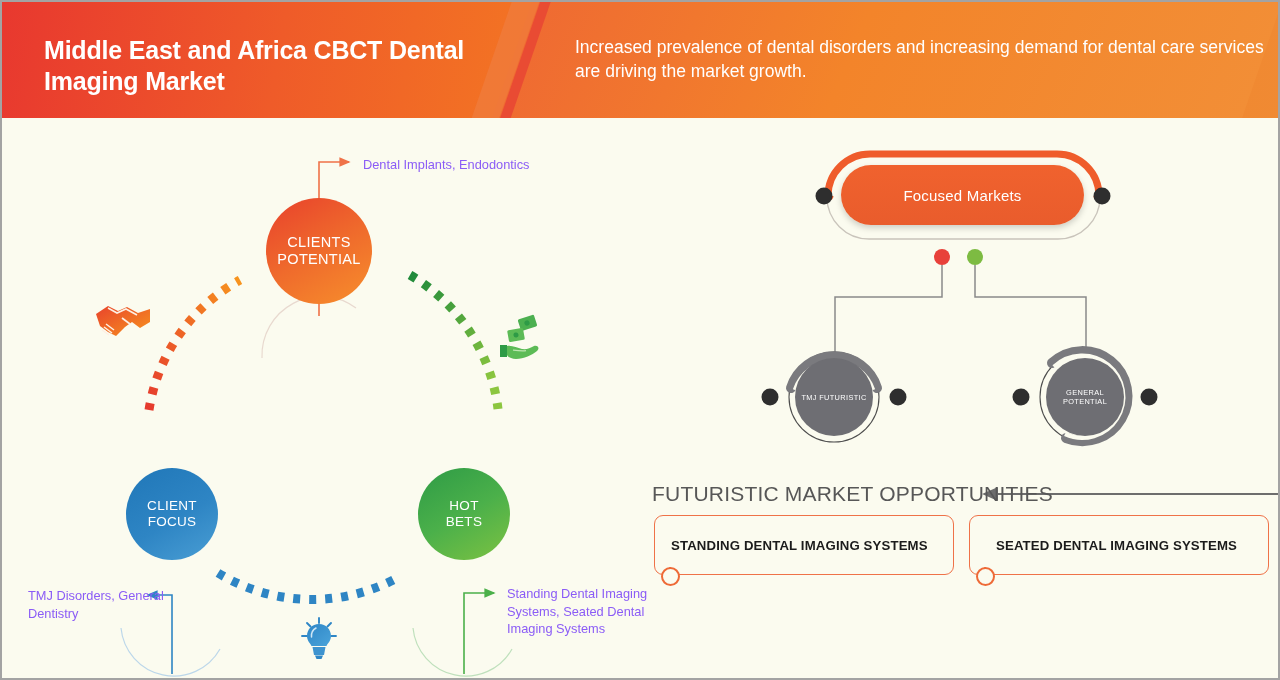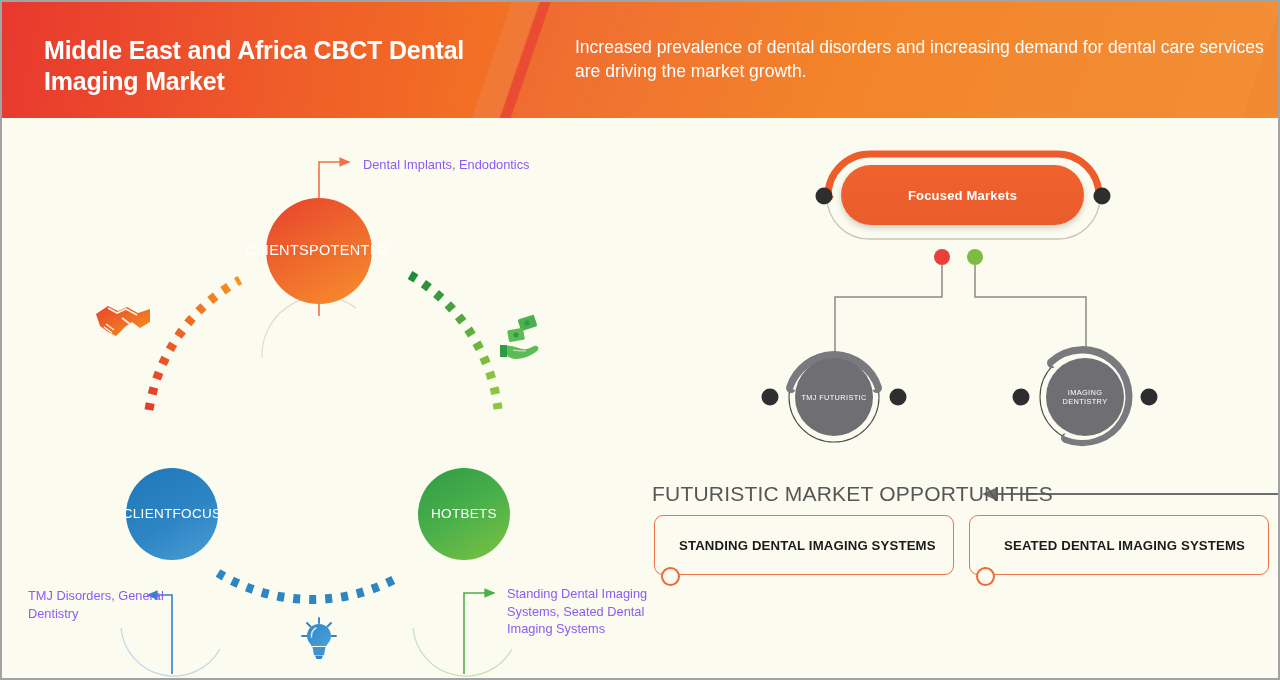--- a/index.html
+++ b/index.html
@@ -66,21 +66,21 @@
   .svg-layer {
     position: absolute; left: 0; top: 116px;
     width: 1280px; height: 564px;
     pointer-events: none;
   }
 
   
   .bubble {
     position: absolute;
     border-radius: 50%;
-    display: flex; flex-direction: row;
+    display: flex; flex-direction: column;
     align-items: center; justify-content: center;
     color: #fff;
     text-align: center;
     line-height: 1.18;
     letter-spacing: .3px;
     z-index: 6;
   }
   #bubble-clients {
     left: 264px; top: 196px; width: 106px; height: 106px;
     background: linear-gradient(150deg, #e8412c 0%, #ef6a2c 50%, #f78f2c 100%);
@@ -109,21 +109,21 @@
   #label-tmj { left: 26px; top: 585px; width: 150px; }
   #label-standing { left: 505px; top: 583px; width: 165px; }
 
   
   #focused-pill {
     position: absolute;
     left: 839px; top: 163px; width: 243px; height: 60px;
     background: linear-gradient(180deg, #f0622e 0%, #e95c2c 100%);
     border-radius: 30px;
     display: flex; align-items: center; justify-content: center;
-    color: #ffffff; font-size: 13px; font-weight: bold;
+    color: #ffffff; font-size: 15px; font-weight: normal;
     letter-spacing: .2px;
     box-shadow: 0 3px 6px rgba(0,0,0,.18);
     z-index: 7;
   }
 
   .gray-node {
     position: absolute;
     width: 78px; height: 78px;
     border-radius: 50%;
     background: #6e6e73;
@@ -144,21 +144,20 @@
     z-index: 6;
   }
   .opp-box {
     position: absolute;
     height: 60px;
     border: 1.6px solid #ef7248;
     border-radius: 9px;
     background: transparent;
     display: flex; align-items: center;
     z-index: 6;
-    padding-left: 8px;
   }
   .opp-box span {
     color: #1b1b1b; font-size: 13.2px; font-weight: bold;
     letter-spacing: .15px;
   }
   #opp-standing { left: 652px; top: 513px; width: 300px; }
   #opp-standing span { padding-left: 16px; }
   #opp-seated { left: 967px; top: 513px; width: 300px; }
   #opp-seated span { padding-left: 26px; }
   .opp-knob {
@@ -335,21 +334,21 @@
   </div>
 
   <div id="focused-pill">
     <span>Focused Markets</span>
   </div>
 
   <div class="gray-node" id="node-tmj">
     <span>TMJ FUTURISTIC</span>
   </div>
   <div class="gray-node" id="node-general">
-    <span>IMAGING DENTISTRY</span>
+    <span>GENERAL POTENTIAL</span>
   </div>
 
   <div id="futuristic-title">FUTURISTIC MARKET OPPORTUNITIES</div>
 
   <div class="opp-box" id="opp-standing">
     <span>STANDING DENTAL IMAGING SYSTEMS</span>
   </div>
   <div class="opp-knob" id="knob-standing"></div>
 
   <div class="opp-box" id="opp-seated">

